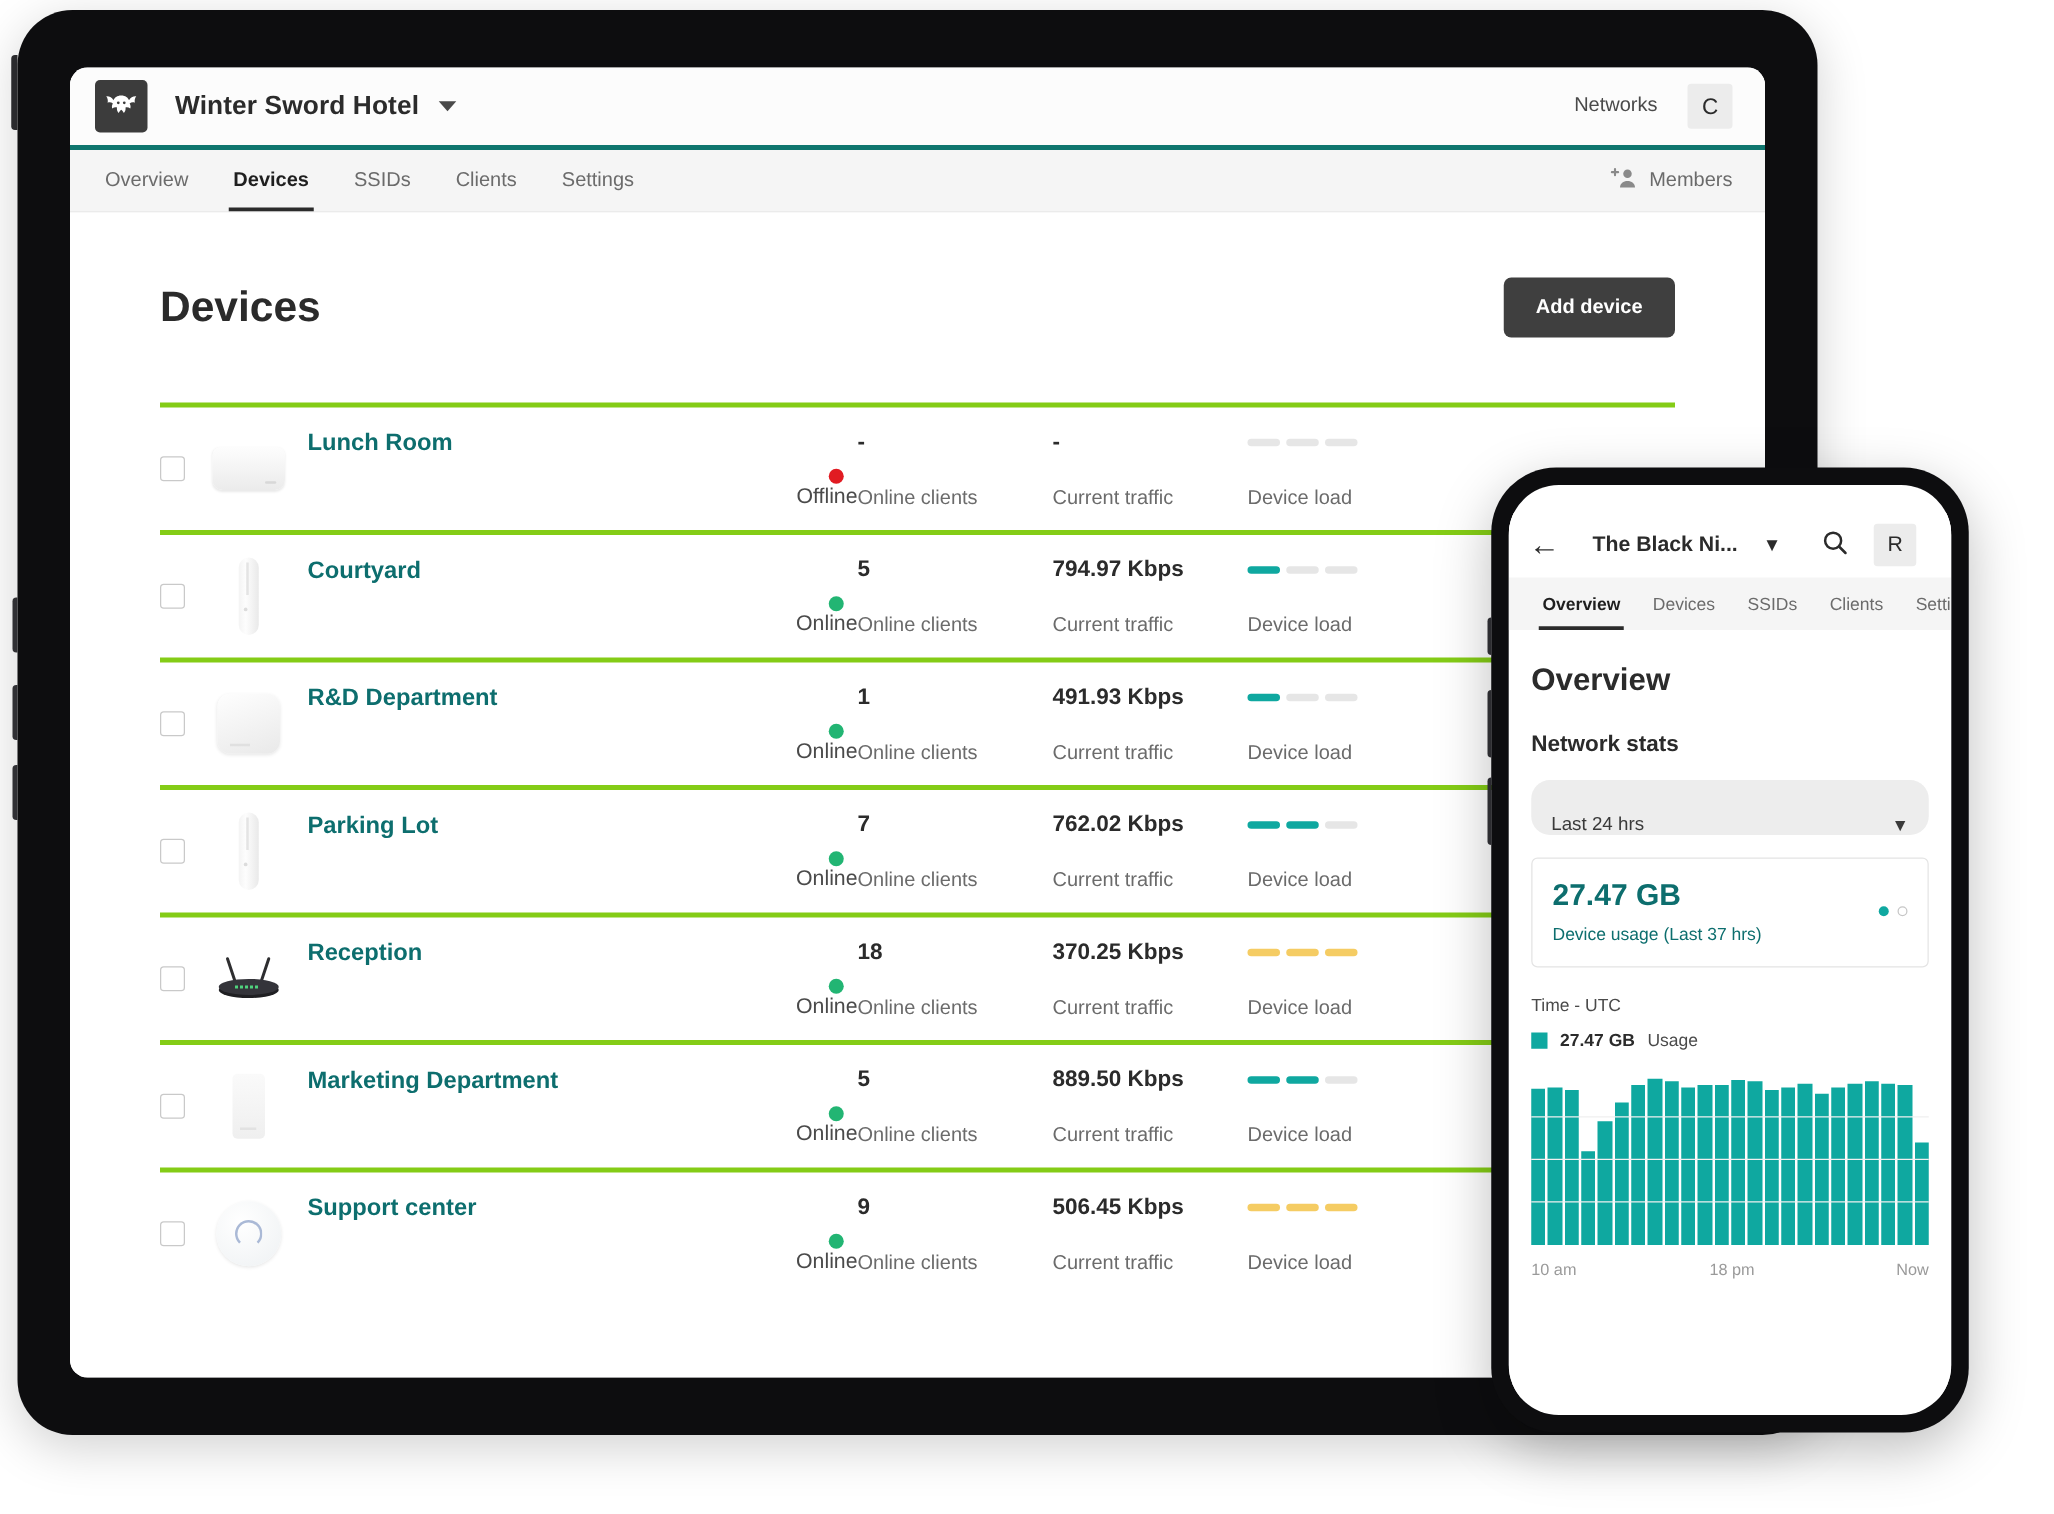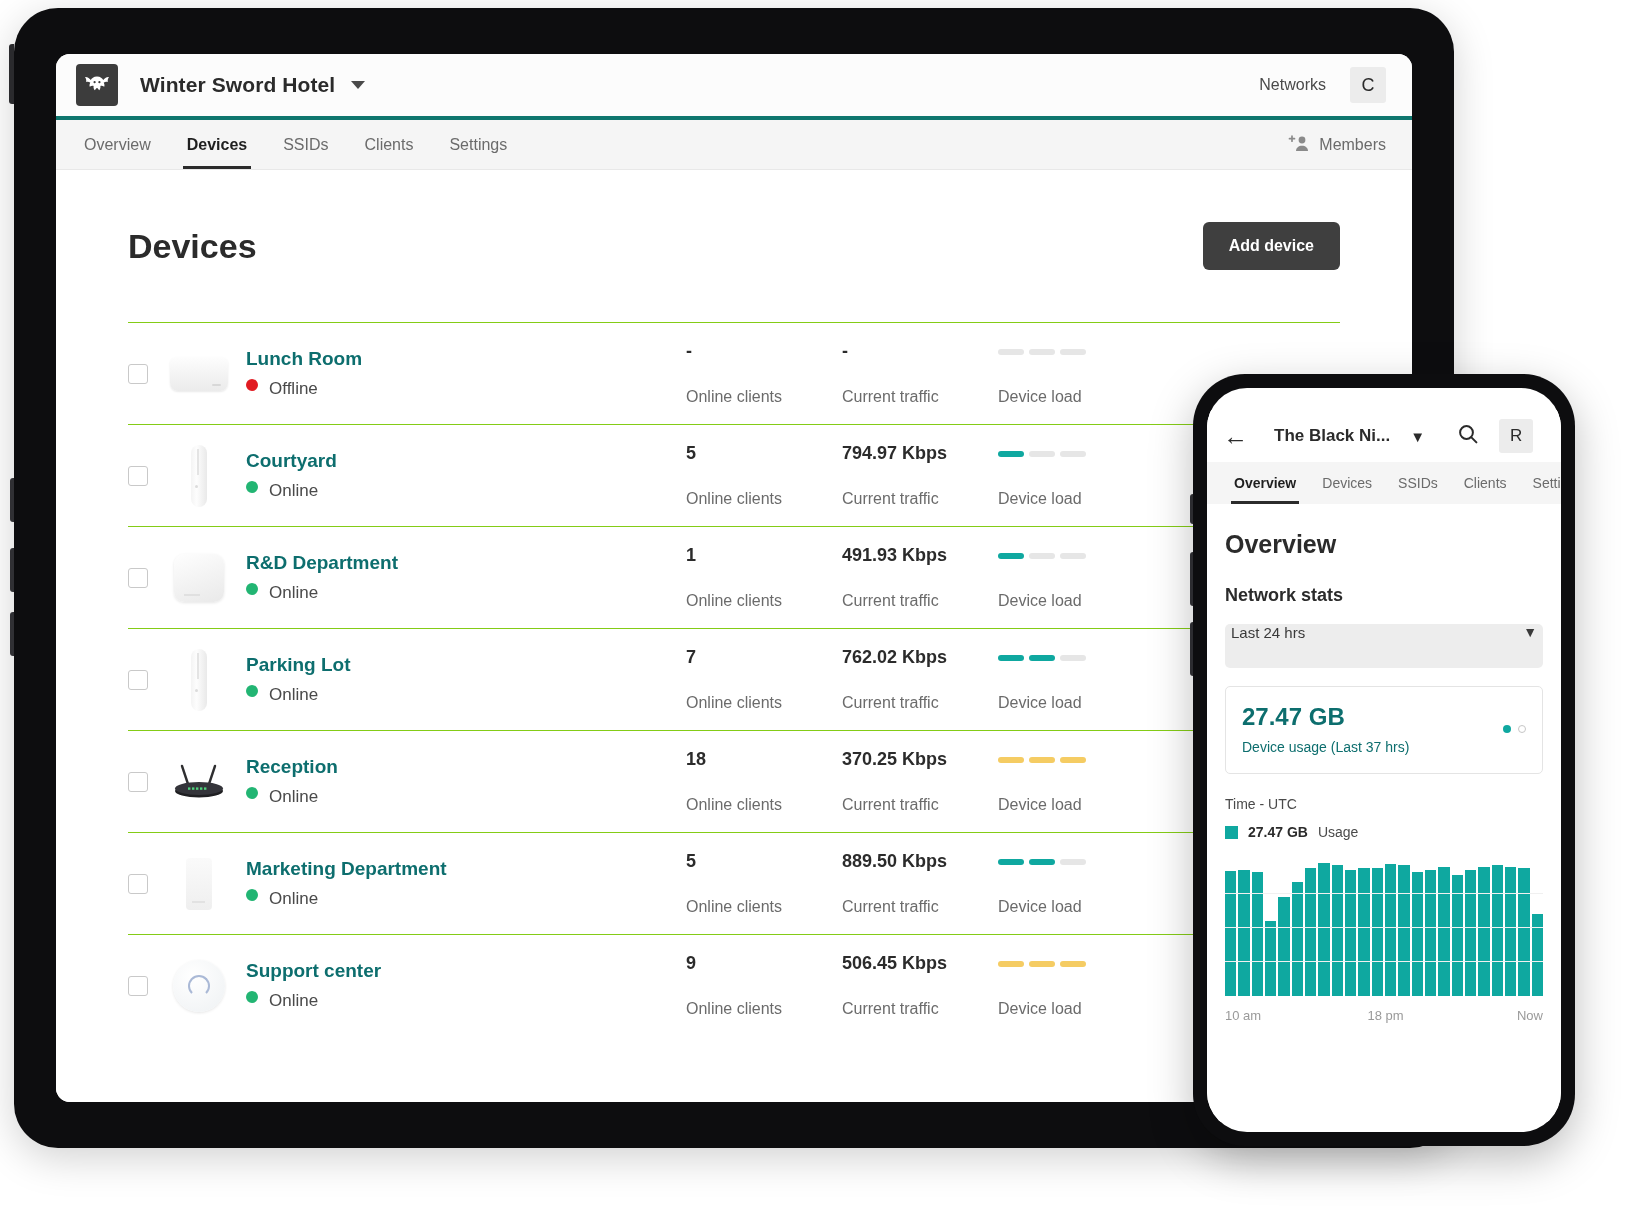--- a/index.html
+++ b/index.html
@@ -91,30 +91,30 @@
   .tbl-head { display:flex; align-items:center; height: 48px; padding-left: 2px; }
   .cbx {
     width: 20px; height: 20px; border:1.5px solid #c9c9c9; border-radius:3px;
     background:#fff; flex:0 0 auto; cursor:pointer;
   }
   .th-name { margin-left: 34px; font-size:16px; font-weight:700; color:#2b2b2b; }
   .sort-arrow { margin-left: 14px; color:#3a3a3a; font-size: 19px; cursor:pointer; }
 
   .row {
     display:flex; align-items:center; height: 102px;
-    border-top: 1px solid #84cc16;
+    border-top: 4px solid #84cc16;
   }
   .row .cbx { margin-top: 0; }
   .dev-thumb {
     width: 66px; height: 66px; margin-left: 18px; flex:0 0 auto;
     display:flex; align-items:center; justify-content:center;
   }
   .dev-main { margin-left: 14px; width: 440px; }
   .dev-name { font-size: 19px; font-weight:700; color:#0d6e6e; cursor:pointer; }
-  .dev-status { margin-top: 9px; display:flex; align-items:flex-start; font-size:17px; color:#4a4a4a; }
+  .dev-status { margin-top: 9px; display:flex; align-items:flex-end; font-size:17px; color:#4a4a4a;flex-direction:column; }
   .dot { width: 12px; height:12px; border-radius:50%; margin-right: 11px; }
   .dot.online { background:#22b573; }
   .dot.offline { background:#e11b22; }
 
   .cell { width: 156px; }
   .cell-val { font-size: 18px; font-weight:700; color:#2b2b2b; min-height: 22px; }
   .cell-lbl { margin-top: 25px; font-size:16px; color:#6b6b6b; }
   .loadbar { display:flex; gap: 5px; min-height: 22px; align-items:center; }
   .seg { width: 26px; height: 6px; border-radius: 3px; background:#e6e6e6; }
   .seg.on-teal { background:#0fa8a0; }
@@ -162,22 +162,22 @@
   }
   .p-tabs { height: 42px; background:#f5f5f5; display:flex; align-items:stretch; padding-left: 14px; }
   .p-tab { display:flex; align-items:center; padding: 0 13px; font-size:14px; color:#6b6b6b; white-space:nowrap; cursor:pointer; position:relative; }
   .p-tab.active { color:#1f1f1f; font-weight:700; }
   .p-tab.active::after { content:""; position:absolute; left:10px; right:10px; bottom:0; height:3px; background:#2b2b2b; }
 
   .p-body { padding: 0 18px; }
   .p-h1 { margin-top: 26px; font-size: 25px; font-weight:700; color:#2b2b2b; }
   .p-h2 { margin-top: 26px; font-size: 18px; font-weight:700; color:#2b2b2b; }
   .p-select {
-    margin-top: 18px; height: 44px; background:#ededed; border-radius:5px;
-    display:flex; align-items:flex-start; padding: 0 6px; font-size:15px; color:#3a3a3a; cursor:pointer;
+    margin-top: 18px; height: 44px; background:#ededed; border-radius:15px;
+    display:flex; align-items:flex-end; padding: 0 16px; font-size:15px; color:#3a3a3a; cursor:pointer;
   }
   .p-select .sc { margin-left:auto; font-size:14px; color:#3a3a3a; }
   .p-card {
     margin-top: 18px; border:1px solid #e4e4e4; border-radius:5px;
     padding: 16px 16px 18px 16px; display:flex; align-items:flex-start;
   }
   .p-card-val { font-size: 24px; font-weight:700; color:#0d6e6e; }
   .p-card-lbl { margin-top: 8px; font-size:14px; color:#0d6e6e; }
   .p-card-dots { margin-left:auto; display:flex; align-items:center; gap:7px; padding-top: 22px; }
   .pd { width:8px; height:8px; border-radius:50%; }

